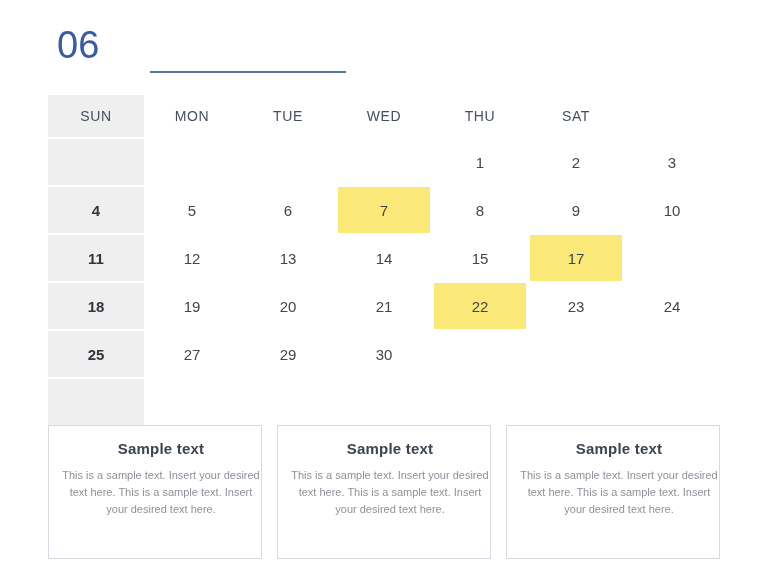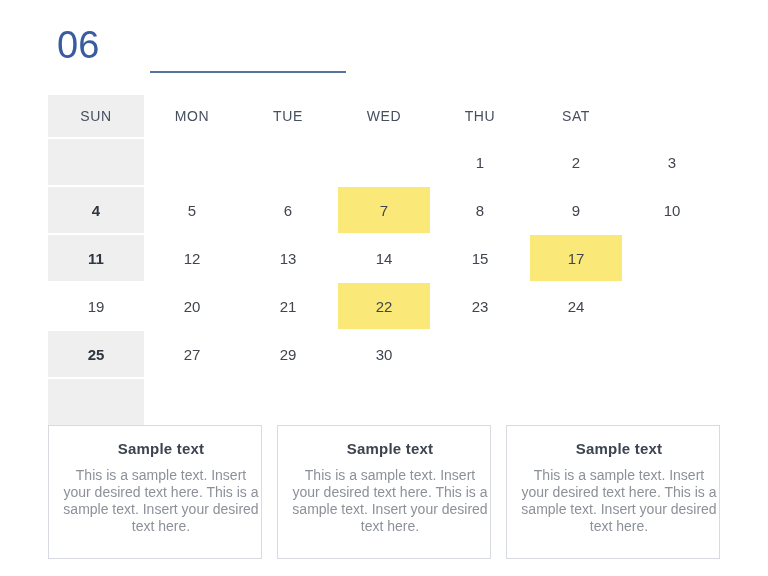--- a/index.html
+++ b/index.html
@@ -126,21 +126,21 @@
     text-align: center;
   }
   .card-title {
     font-size: 15px;
     font-weight: bold;
     color: #3b4450;
     margin-bottom: 10px;
     letter-spacing: 0.2px;
   }
   .card-body {
-    font-size: 14px;
+    font-size: 11px;
     line-height: 17px;
     color: #8c9199;
   }
 </style>
 </head>
 <body>
 
 <div id="page">
 
   <div id="header">
@@ -235,20 +235,23 @@
       <div class="cal-cell">
           <span class="num">15</span>
         </div>
       <div class="cal-cell">
           <span class="hl"></span>
           <span class="num">17</span>
         </div>
     </div>
 
     <div class="cal-row">
+      <div class="cal-cell sun">
+          <span class="num">18</span>
+        </div>
       <div class="cal-cell">
           <span class="num">19</span>
         </div>
       <div class="cal-cell">
           <span class="num">20</span>
         </div>
       <div class="cal-cell">
           <span class="num">21</span>
         </div>
       <div class="cal-cell">

